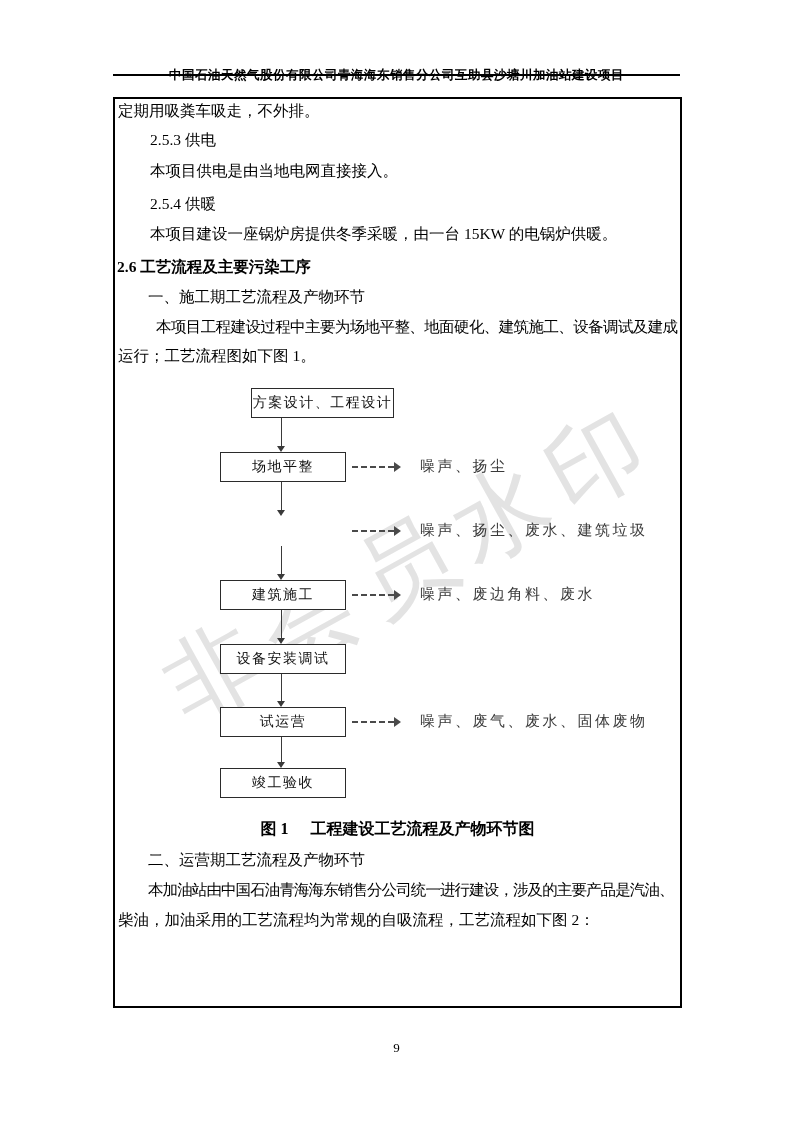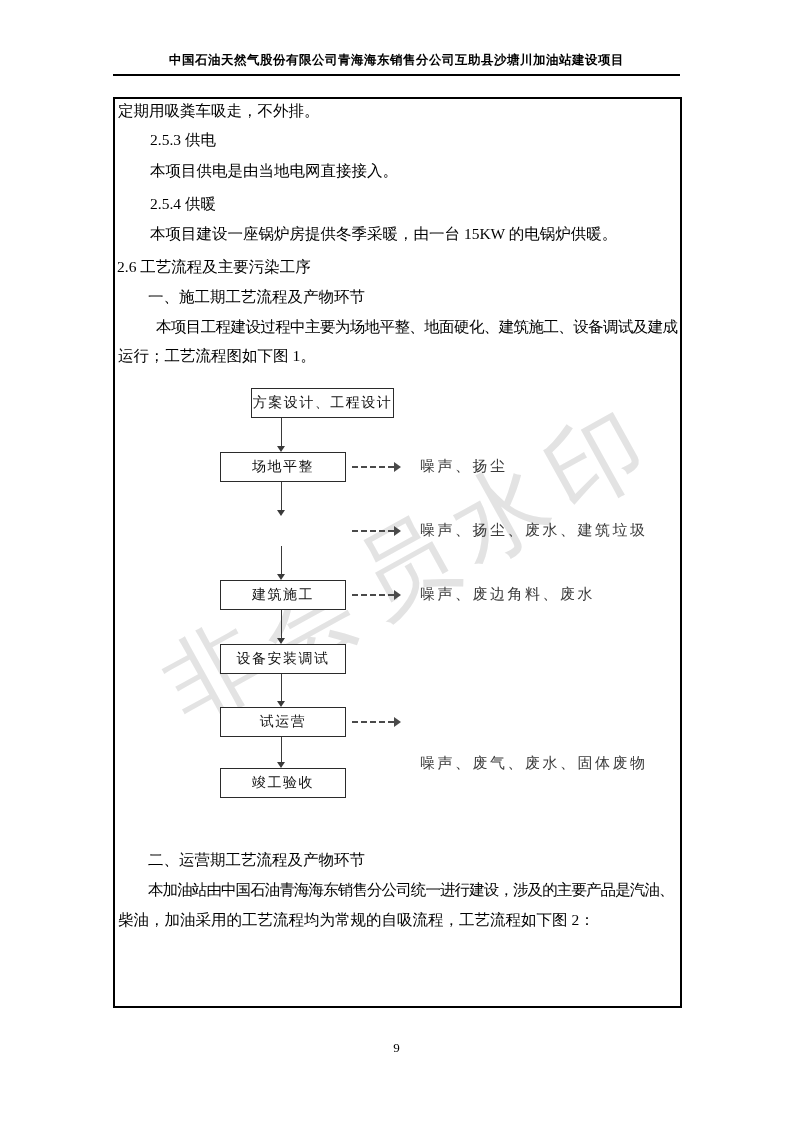--- a/index.html
+++ b/index.html
@@ -3,21 +3,21 @@
 <meta charset="utf-8">
 <style>
   html,body { margin:0; padding:0; background:#ffffff; }
   .page {
     position:relative; width:793px; height:1122px; background:#fff;
     font-family:"Liberation Serif","DejaVu Serif",serif; color:#000;
     overflow:hidden;
   }
   
   .header-title {
-    position:absolute; top:52px; left:0; width:100%; text-align:center;
+    position:absolute; top:67px; left:0; width:100%; text-align:center;
     font-size:12.5px; font-weight:600; letter-spacing:0.5px; z-index:2;
   }
   .header-rule {
     position:absolute; left:113px; top:74px; width:567px; height:0;
     border-top:2px solid #000; z-index:2;
   }
   
   .content-box {
     position:absolute; left:113px; top:97px; width:569px; height:911px;
     border:2px solid #000; box-sizing:border-box; z-index:1; background:transparent;
@@ -27,21 +27,21 @@
     position:absolute; left:138px; top:505px; width:544px; height:116px;
     line-height:116px; font-size:95px; letter-spacing:14px; color:#e3e3e3;
     font-family:"DejaVu Sans","Liberation Sans",sans-serif;
     transform:rotate(-29deg); transform-origin:center; white-space:nowrap;
     z-index:0; user-select:none;
   }
   
   .tline {
     position:absolute; font-size:15.5px; line-height:20px; white-space:nowrap; z-index:2;
   }
-  .tline.bold { font-weight:normal; font-size:15.5px; }
+  .tline.bold { font-weight:bold; font-size:15.5px; }
   .tline.squeeze { letter-spacing:-0.6px; }
   .tline.squeeze2 { letter-spacing:-0.9px; }
   
   .fbox {
     position:absolute; left:220px; width:126px; height:30px;
     border:1.8px solid #2b2b2b; background:#fff; box-sizing:border-box;
     display:flex; align-items:center; justify-content:center;
     font-size:14px; letter-spacing:1.5px; color:#111;
     font-family:"DejaVu Sans","Liberation Sans",sans-serif; z-index:2;
   }
@@ -123,27 +123,30 @@
 
   <div class="fbox" style="top:644px;">
     <span>设备安装调试</span>
   </div>
   <div class="va" style="top:674px; height:27px;"></div>
 
   <div class="fbox" style="top:707px;justify-content:center;">
     <span>试运营</span>
   </div>
   <div class="da" style="top:721px;"></div>
-  <div class="olabel" style="top:712px;margin-top:42px;">噪声、废气、废水、固体废物</div>
+  <div class="olabel" style="top:712px;">噪声、废气、废水、固体废物</div>
   <div class="va" style="top:737px; height:25px;"></div>
 
   <div class="fbox" style="top:768px;">
     <span>竣工验收</span>
   </div>
 
+  <div class="fig-caption">
+    <span class="cap-label">图 1</span><span>工程建设工艺流程及产物环节图</span>
+  </div>
 
   <div class="tline" style="top:850px; left:148px;">二、运营期工艺流程及产物环节</div>
   <div class="tline squeeze2" style="top:880px; left:148px;">本加油站由中国石油青海海东销售分公司统一进行建设，涉及的主要产品是汽油、</div>
   <div class="tline" style="top:910px; left:118px;">柴油，加油采用的工艺流程均为常规的自吸流程，工艺流程如下图 2：</div>
 
   <div class="page-num">9</div>
 
 </div>
 
 </body></html>

